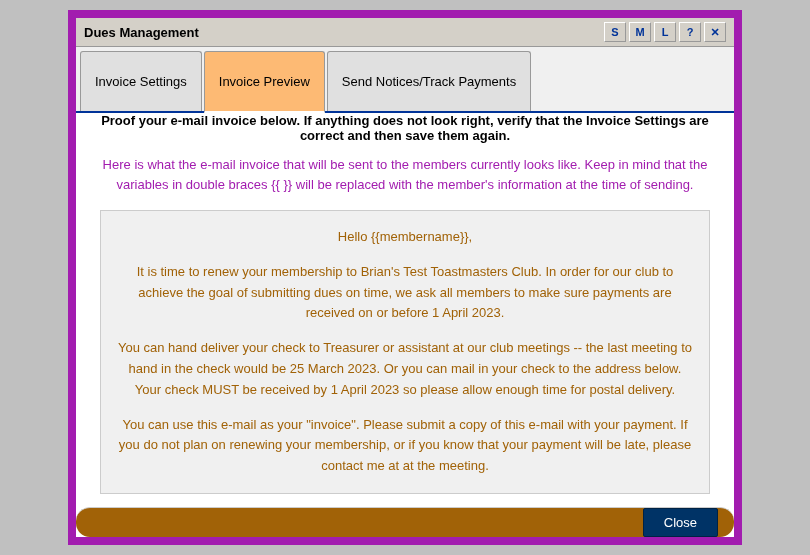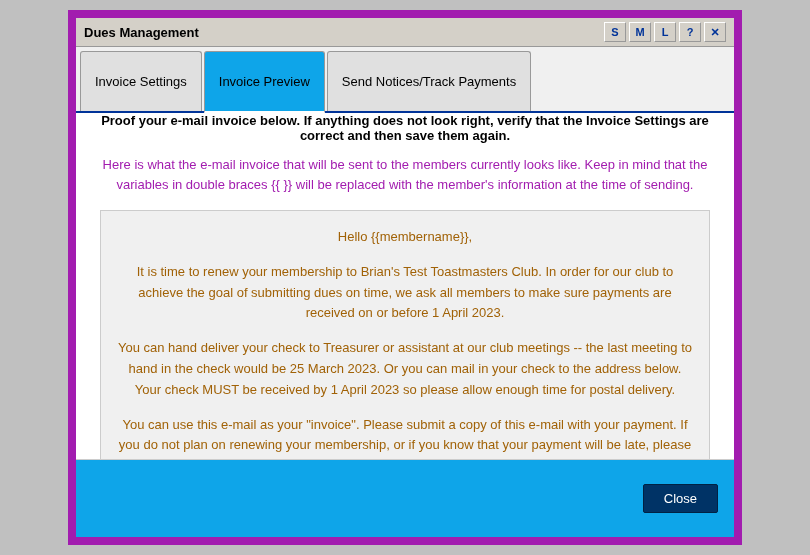--- a/index.html
+++ b/index.html
@@ -79,21 +79,21 @@
       border: 1px solid #999;
       border-bottom: none;
       cursor: pointer;
       font-size: 13px;
       background: #e0e0e0;
       color: #000;
       margin-right: 2px;
       border-radius: 3px 3px 0 0;
     }
     .tab.active {
-      background: #0ea5e9;
+      background: #fdba74;
       border-bottom: 2px solid #fff;
       margin-bottom: -2px;
       color: #000;
       font-weight: normal;
       z-index: 1;
     }
     .content-area {
       flex: 1;
       overflow-y: auto;
       padding: 0 20px;
@@ -121,24 +121,25 @@
     .email-preview p {
       margin-bottom: 14px;
       font-size: 13px;
       color: #a16207;
     }
     .email-preview p:last-child {
       margin-bottom: 0;
     }
     .footer-bar {
       border-top: 1px solid #ccc;
-      padding: 24px 16px;
+      padding: 0 16px;
       display: flex;
       justify-content: flex-end;
-      background: #0ea5e9;
+      background: #a16207;
+      border-radius: 14px;
     }
     .close-button {
       background: #003366;
       color: #fff;
       border: 1px solid #002244;
       padding: 6px 20px;
       font-size: 13px;
       cursor: pointer;
       border-radius: 2px;
     }

